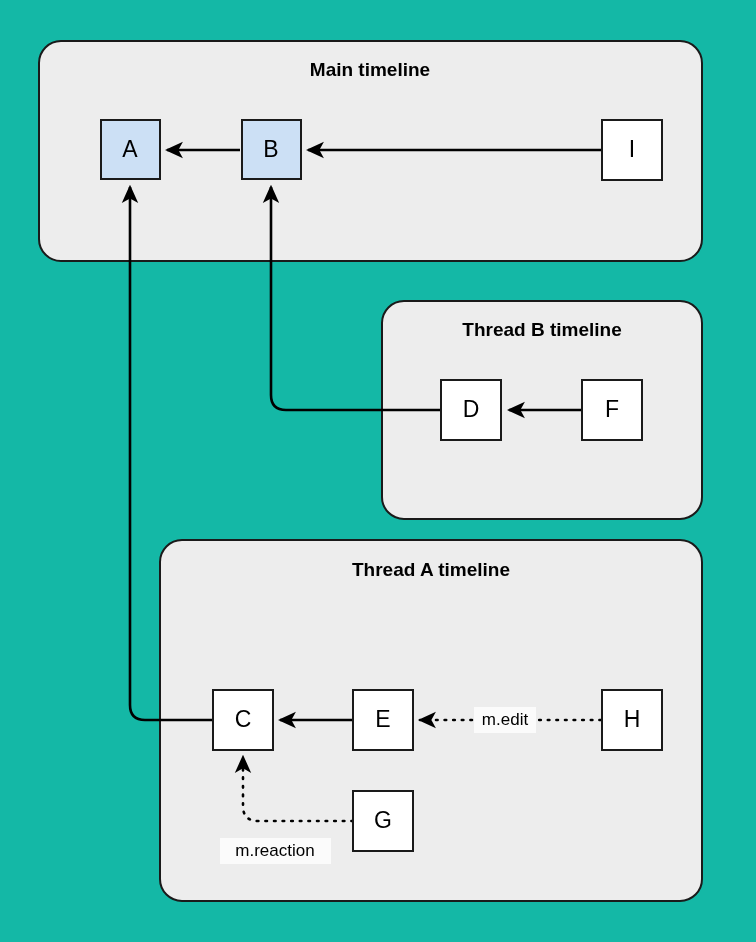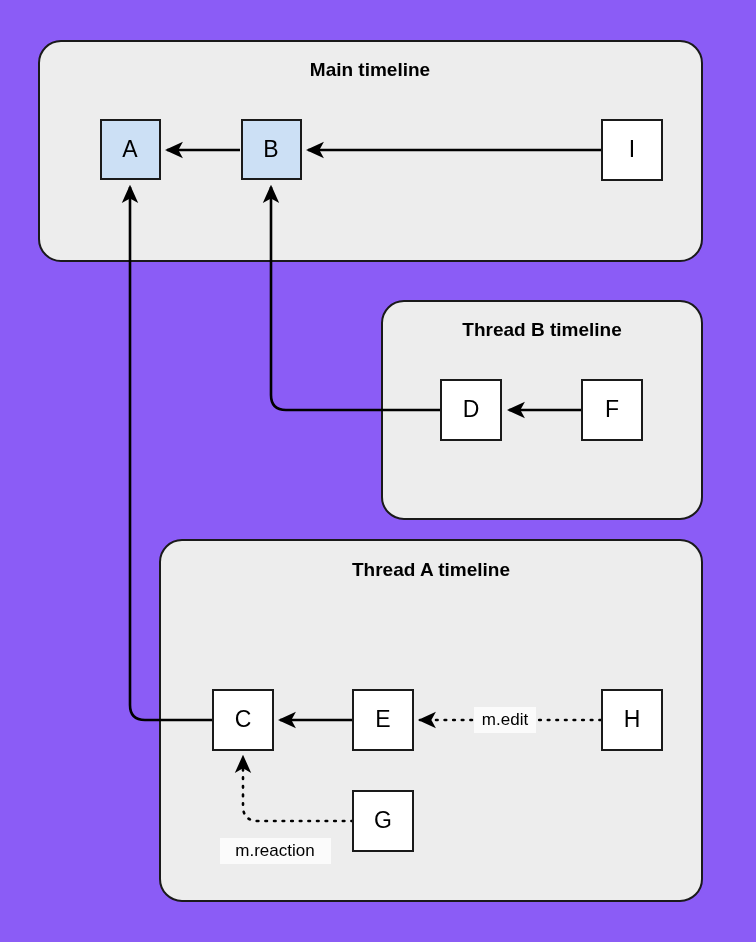--- a/index.html
+++ b/index.html
@@ -7,21 +7,21 @@
     padding: 0;
     background: #ffffff;
   }
   body {
     font-family: "Liberation Sans", sans-serif;
   }
   #diagram-root {
     position: relative;
     width: 756px;
     height: 942px;
-    background: #8b5cf6;
+    background: #14b8a6;
     overflow: hidden;
   }
   svg.canvas {
     position: absolute;
     left: 0;
     top: 0;
     width: 756px;
     height: 942px;
   }
   .group-box {

